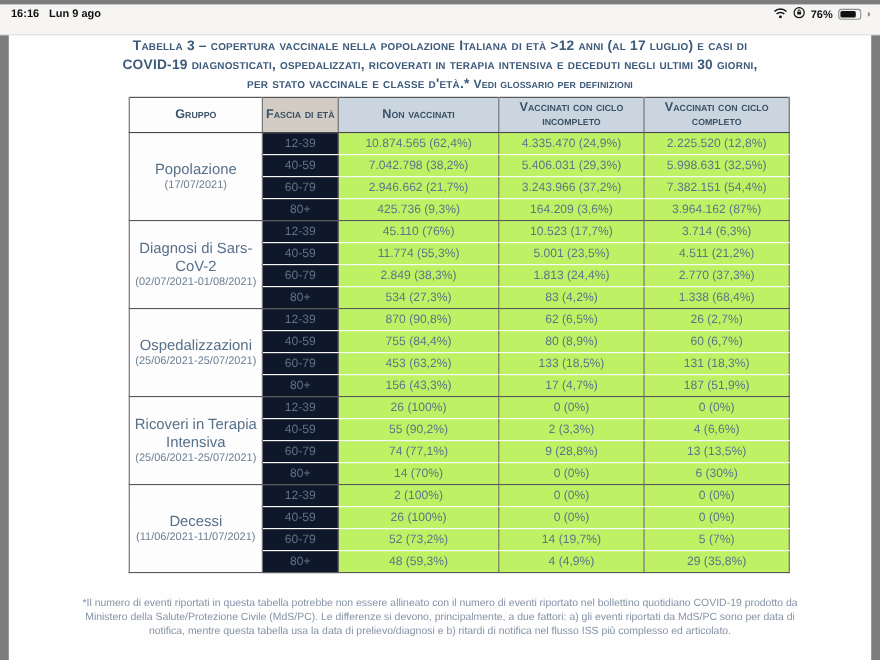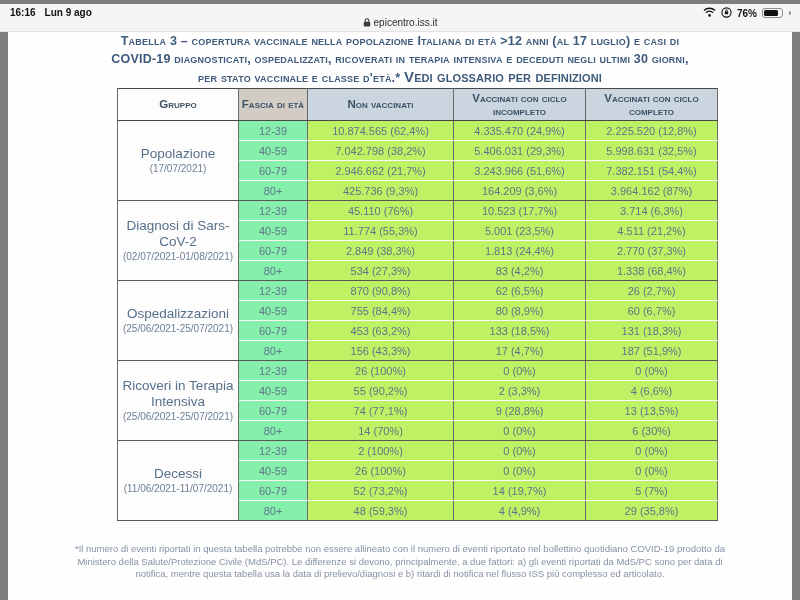--- a/index.html
+++ b/index.html
@@ -38,21 +38,21 @@
     position:absolute; top:28px; left:8px; width:784px; height:572px;
     background:#fefefe;
   }
   .doc-title {
     margin-top:5px; padding:0 96px;
     text-align:center;
     color:#3d5a7a; font-weight:bold;
     font-variant:small-caps;
     font-size:12.5px; line-height:17.5px; letter-spacing:0.2px;
   }
-  .doc-title .glossary-note { font-size:15px; letter-spacing:0.1px; }
+  .doc-title .glossary-note { font-size:11px; letter-spacing:0.1px; }
   
   table.vax {
     position:absolute; left:109px; top:60px; width:600px;
     border-collapse:collapse; table-layout:fixed;
     border:1.5px solid #474747;
     padding-left:16px;
   }
   .vax th, .vax td {
     border-left:1px solid #6a6a6a; border-right:1px solid #6a6a6a;
     text-align:center; vertical-align:middle;
@@ -61,21 +61,21 @@
   .vax thead th {
     height:32px;
     font-variant:small-caps; font-weight:bold;
     font-size:11.5px; line-height:13px; color:#3b5166;
     border-bottom:1.5px solid #474747;
   }
   .vax thead th.h-gruppo   { background:#fdfdfd; }
   .vax thead th.h-fascia   { background:#d2ccc5; }
   .vax thead th.h-data     { background:#cbd5e0; }
   .vax td { height:20px; }
-  .vax td.age  { background:#86efac; border-bottom:1px solid #f8f7f5; }
+  .vax td.age  { background:#0f172a; border-bottom:1px solid #f8f7f5; }
   .vax td.val  { background:#bef264; border-bottom:1px solid #f8f8f9; }
   .vax tr.sec-last td.age, .vax tr.sec-last td.val { border-bottom:1px solid #585858;margin-left:40px; }
   .vax td.group-cell {
     background:#fdfdfd; border-bottom:1px solid #585858;
     padding:2px 4px;
   }
   .group-name { font-size:13.5px; color:#57708a; line-height:16px; }
   .group-dates { font-size:10px; color:#6e8094; line-height:12px; margin-top:1px; }
   
   .footnote {
@@ -105,26 +105,20 @@
           <rect x="3.8" y="4.6" width="3.4" height="2.6" rx="0.5" fill="#111"></rect>
           <path d="M4.5 4.6 V3.9 a1 1 0 0 1 2 0 V4.6" fill="none" stroke="#111" stroke-width="0.9"></path>
         </svg>
     </span>
     <span>76%</span>
     <span class="battery">
         <span class="battery-fill"></span>
       </span>
     <span class="battery-nub"></span>
   </div>
-  <div class="sb-url">
-    <svg width="8" height="9" viewBox="0 0 8 9">
-        <rect x="0.8" y="3.8" width="6.4" height="4.6" rx="1" fill="#3a3a3c"></rect>
-        <path d="M2.2 3.8 V2.6 a1.8 1.8 0 0 1 3.6 0 V3.8" fill="none" stroke="#3a3a3c" stroke-width="1.1"></path>
-      </svg><span>epicentro.iss.it</span>
-  </div>
 </div>
 
 <div class="page">
 
   <div class="doc-title">
     <span>Tabella 3 – copertura vaccinale nella popolazione Italiana di età &gt;12 anni (al 17 luglio) e casi di COVID-19 diagnosticati, ospedalizzati, ricoverati in terapia intensiva e deceduti negli ultimi 30 giorni, per stato vaccinale e classe d'età.*</span>
     <span class="glossary-note"> <span>Vedi glossario per definizioni</span></span>
   </div>
 
   <table class="vax">
@@ -158,21 +152,21 @@
       </tr>
       <tr>
         <td class="age">40-59</td>
         <td class="val">7.042.798 (38,2%)</td>
         <td class="val">5.406.031 (29,3%)</td>
         <td class="val">5.998.631 (32,5%)</td>
       </tr>
       <tr>
         <td class="age">60-79</td>
         <td class="val">2.946.662 (21,7%)</td>
-        <td class="val">3.243.966 (51,6%)</td>
+        <td class="val">3.243.966 (37,2%)</td>
         <td class="val">7.382.151 (54,4%)</td>
       </tr>
       <tr class="sec-last">
         <td class="age">80+</td>
         <td class="val">425.736 (9,3%)</td>
         <td class="val">164.209 (3,6%)</td>
         <td class="val">3.964.162 (87%)</td>
       </tr>
     </tbody>
 

